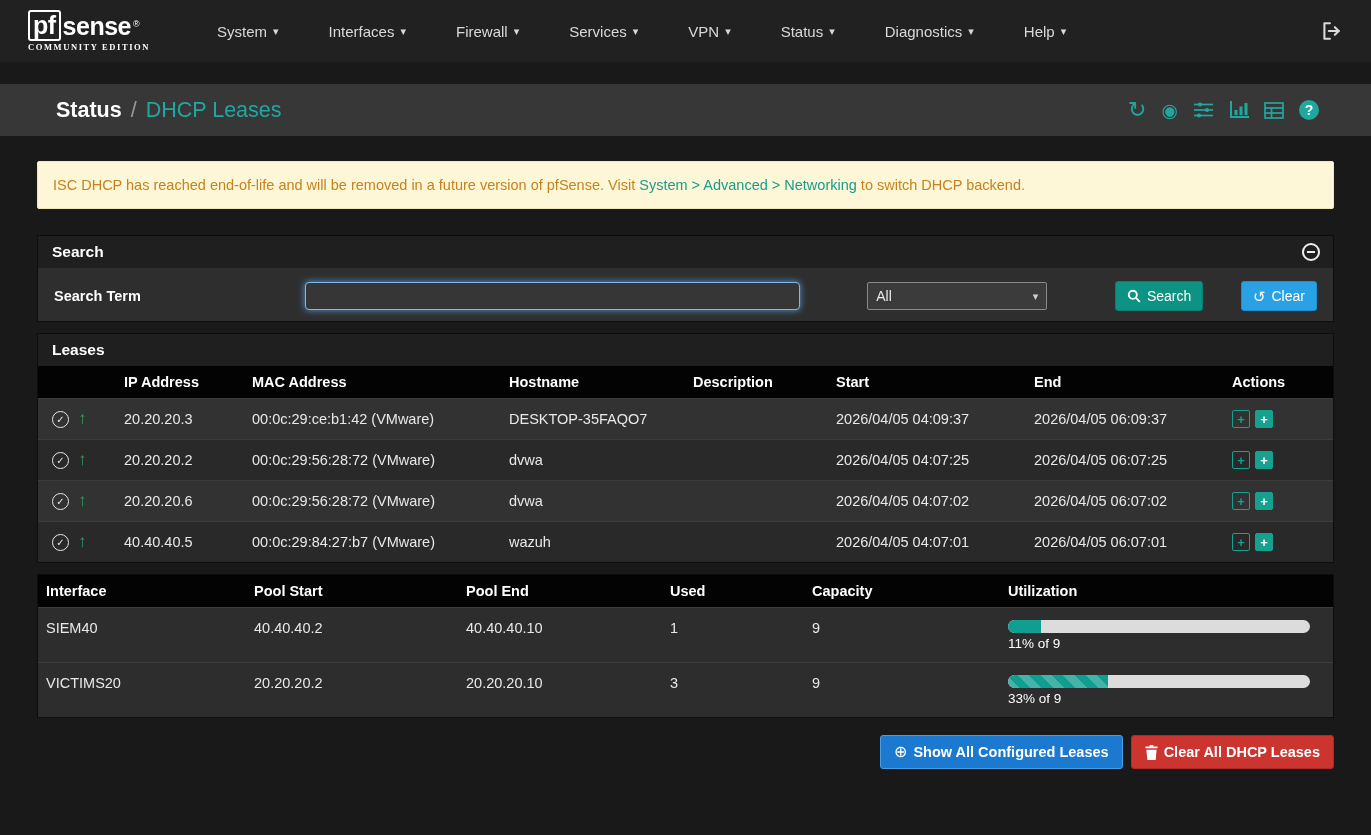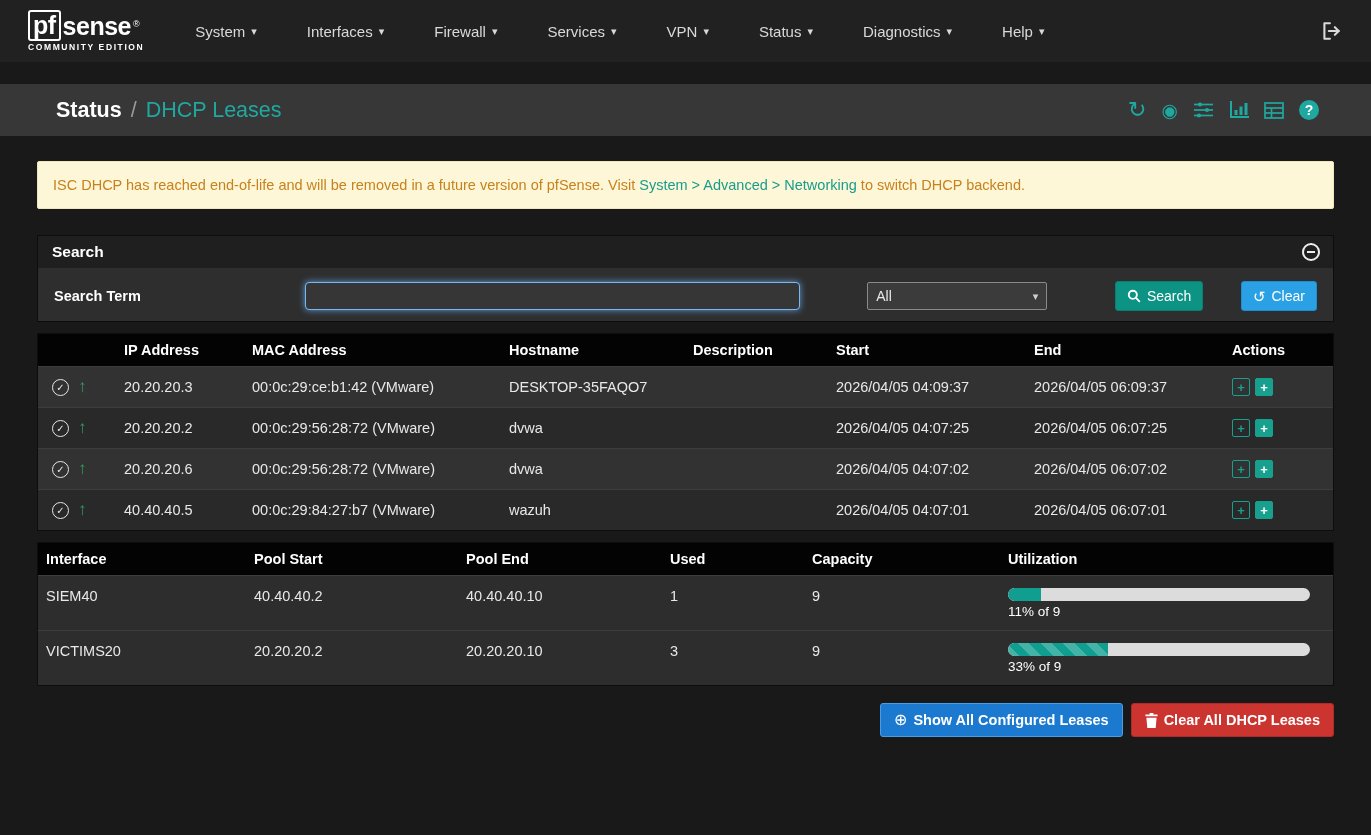--- a/index.html
+++ b/index.html
@@ -2,25 +2,25 @@
 <html><head>
 <meta charset="utf-8">
 <style>
   * { margin:0; padding:0; box-sizing:border-box; }
   html,body { background:#191919; }
   body { font-family:"Liberation Sans","DejaVu Sans",sans-serif; }
   .page { width:1371px; height:835px; background:#191919; overflow:hidden; position:relative; }
 
   
   .navbar { height:62px; background:#212121; display:flex; align-items:center; padding:0 28px; }
-  .brand { display:flex; flex-direction:column; cursor:pointer; margin-right:34px; }
+  .brand { display:flex; flex-direction:column; cursor:pointer; margin-right:50px; }
   .brand-top { display:flex; align-items:flex-end; color:#fff; font-weight:bold; font-size:25px; letter-spacing:-0.5px; }
   .brand-top .pf { border:2px solid #fff; border-radius:3px; padding:0 3px; margin-right:2px; line-height:1.05; }
   .brand-top .reg { font-size:9px; font-weight:normal; margin:0 0 12px 2px; }
-  .brand-sub { color:#fff; font-size:8.5px; letter-spacing:1.6px; font-weight:bold; margin-top:1px; }
+  .brand-sub { color:#fff; font-size:8.5px; letter-spacing:1.6px; font-weight:bold; margin-top:1px;font-family:Liberation Serif, serif; }
   .menu { display:flex; align-items:center; flex:1; }
   .menu-item { color:#d9d9d9; font-size:15px; padding:10px 17px; margin-right:16px; cursor:pointer; display:flex; align-items:center; gap:6px; border-radius:3px; }
   .menu-item .caret { font-size:11px; color:#d9d9d9; }
   .logout { color:#d9d9d9; cursor:pointer; display:flex; align-items:center; }
 
   
   .crumb-bar { margin-top:22px; height:52px; background:#373737; display:flex; align-items:center; padding:0 52px 0 56px; }
   .crumb { font-size:21.5px; display:flex; align-items:baseline; gap:9px; flex:1; }
   .crumb .section { color:#fff; font-weight:bold; }
   .crumb .sep { color:#9a9a9a; }
@@ -205,20 +205,23 @@
         </button>
         <button class="btn btn-clear">
           <span class="undo">↺</span>
           <span>Clear</span>
         </button>
       </div>
     </div>
   </section>
 
   <section class="panel">
+    <div class="panel-heading">
+      <span class="panel-title">Leases</span>
+    </div>
     <table class="leases-table">
       <colgroup>
         <col style="width:78px">
           <col style="width:128px">
           <col style="width:257px">
           <col style="width:184px">
         <col style="width:143px">
           <col style="width:198px">
           <col style="width:198px">
           <col>

